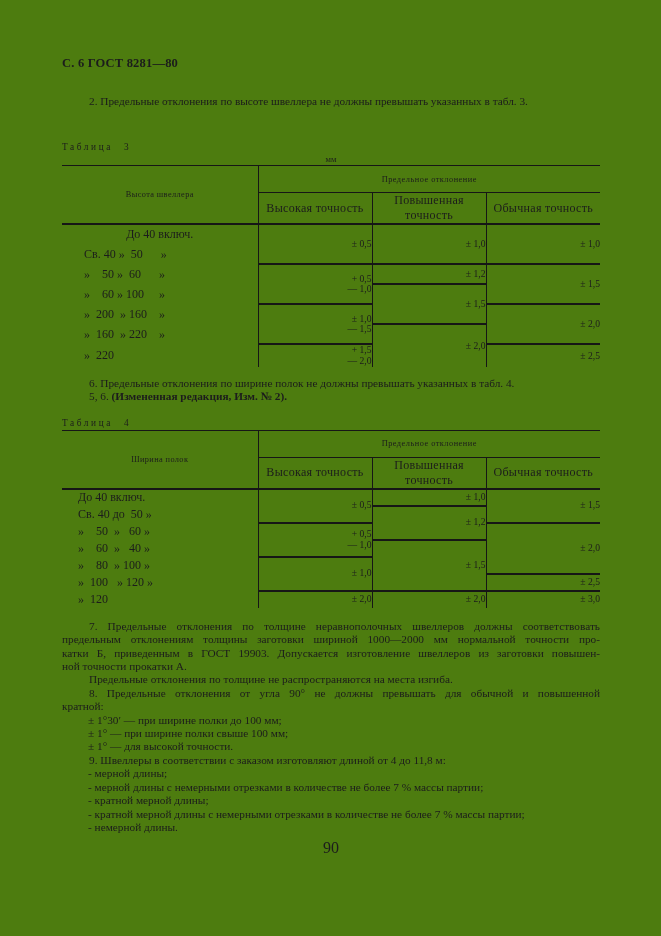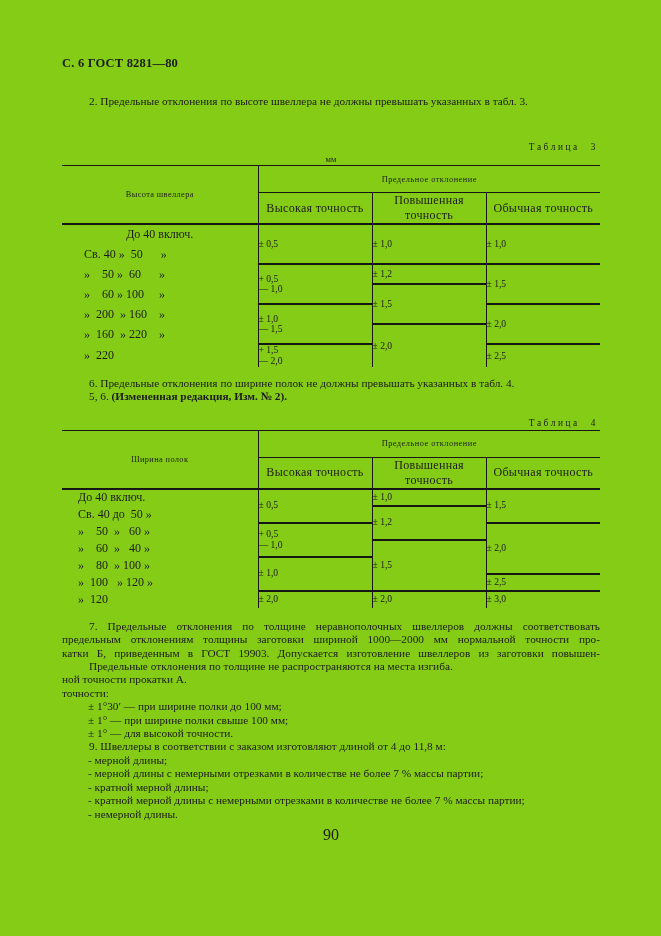--- a/index.html
+++ b/index.html
@@ -1,19 +1,19 @@
 <!DOCTYPE html>
 <html><head>
 <meta charset="utf-8">
 <style>
   html,body { margin:0; padding:0; background:#e8e8e8; }
   .page {
     position:relative;
     width:661px; height:936px;
-    background:#84cc16;
+    background:#4d7c0f;
     font-family:"Liberation Serif","DejaVu Serif",serif;
     color:#1c1c1c;
     overflow:hidden;
     box-sizing:border-box;
     padding-left:36px;
   }
   .content { position:absolute; left:62px; top:56px; width:538px; }
 
   .doc-header { font-size:12.5px; font-weight:bold; letter-spacing:.2px; }
 
@@ -21,36 +21,36 @@
   .indent { text-indent:27px; }
   .jline { text-align:justify; text-align-last:justify;font-family:Liberation Serif, serif; }
   .item { padding-left:26px; }
 
   .p5   { margin-top:24px; }
   .cap3 { margin-top:34px; }
   .p6   { margin-top:10px; }
   .cap4 { margin-top:14px; margin-bottom:2px; }
   .p7   { margin-top:12px; }
 
-  .tbl-caption { font-size:9.3px; text-align:right; letter-spacing:2.6px; word-spacing:6px; padding-right:2px; }
+  .tbl-caption { font-size:9.3px; text-align:left; letter-spacing:2.6px; word-spacing:6px; padding-right:2px; }
   .unit { font-size:8.6px; text-align:center; margin-top:2px; margin-bottom:1px; }
 
   table.gtable { border-collapse:collapse; width:538px; table-layout:fixed; border-top:1.6px solid #161616; }
   .gtable th, .gtable td { border-color:#161616; padding:0; vertical-align:middle; }
 
   th.c1h   { font-size:8.3px; font-weight:normal; text-align:center; border-bottom:2.6px solid #161616; letter-spacing:.4px; }
   th.spanh { font-size:8.3px; font-weight:normal; text-align:center; height:26px;
              border-left:1.2px solid #161616; border-bottom:1px solid #161616; letter-spacing:.5px; }
   th.subh  { font-size:12px; font-weight:normal; text-align:center; height:26px;
              border-left:1.2px solid #161616; border-bottom:2.6px solid #161616; letter-spacing:.3px; }
 
   td.c1  { font-size:12px; white-space:pre; padding-left:22px; }
   .t4 td.c1 { padding-left:16px; }
   td.c1.center { text-align:center; padding-left:0; }
-  td.tol { font-size:9.6px; text-align:left; white-space:pre-line; line-height:10.8px;
+  td.tol { font-size:9.6px; text-align:right; white-space:pre-line; line-height:10.8px;
            border-left:1.2px solid #161616; border-top:2px solid #161616; }
 
   .t3 tbody tr { height:20px; }
   .t4 tbody tr { height:17px; }
 
   .pagenum { text-align:center; font-size:16px; margin-top:5px; }
   .bold { font-weight:bold; }
 </style>
 </head>
 <body>
@@ -180,23 +180,24 @@
           <td class="tol">± 2,0</td>
           <td class="tol">± 2,0</td>
           <td class="tol">± 3,0</td>
         </tr>
       </tbody>
     </table>
 
     <div class="bodytext indent jline p7">7. Предельные отклонения по толщине неравнополочных швеллеров должны соответствовать</div>
     <div class="bodytext jline">предельным отклонениям толщины заготовки шириной 1000—2000 мм нормальной точности про-</div>
     <div class="bodytext jline">катки Б, приведенным в ГОСТ 19903. Допускается изготовление швеллеров из заготовки повышен-</div>
+    <div class="bodytext">ной точности прокатки А.</div>
     <div class="bodytext indent">Предельные отклонения по толщине не распространяются на места изгиба.</div>
-    <div class="bodytext">ной точности прокатки А.</div>
-    <div class="bodytext">точности:</div>
+    <div class="bodytext indent jline">8. Предельные отклонения от угла 90° не должны превышать для обычной и повышенной</div>
+    <div class="bodytext">кратной:</div>
     <div class="bodytext item">± 1°30′ — при ширине полки до 100 мм;</div>
     <div class="bodytext item">± 1° — при ширине полки свыше 100 мм;</div>
     <div class="bodytext item">± 1° — для высокой точности.</div>
     <div class="bodytext indent">9. Швеллеры в соответствии с заказом изготовляют длиной от 4 до 11,8 м:</div>
     <div class="bodytext item">- мерной длины;</div>
     <div class="bodytext item">- мерной длины с немерными отрезками в количестве не более 7 % массы партии;</div>
     <div class="bodytext item">- кратной мерной длины;</div>
     <div class="bodytext item">- кратной мерной длины с немерными отрезками в количестве не более 7 % массы партии;</div>
     <div class="bodytext item">- немерной длины.</div>
 

